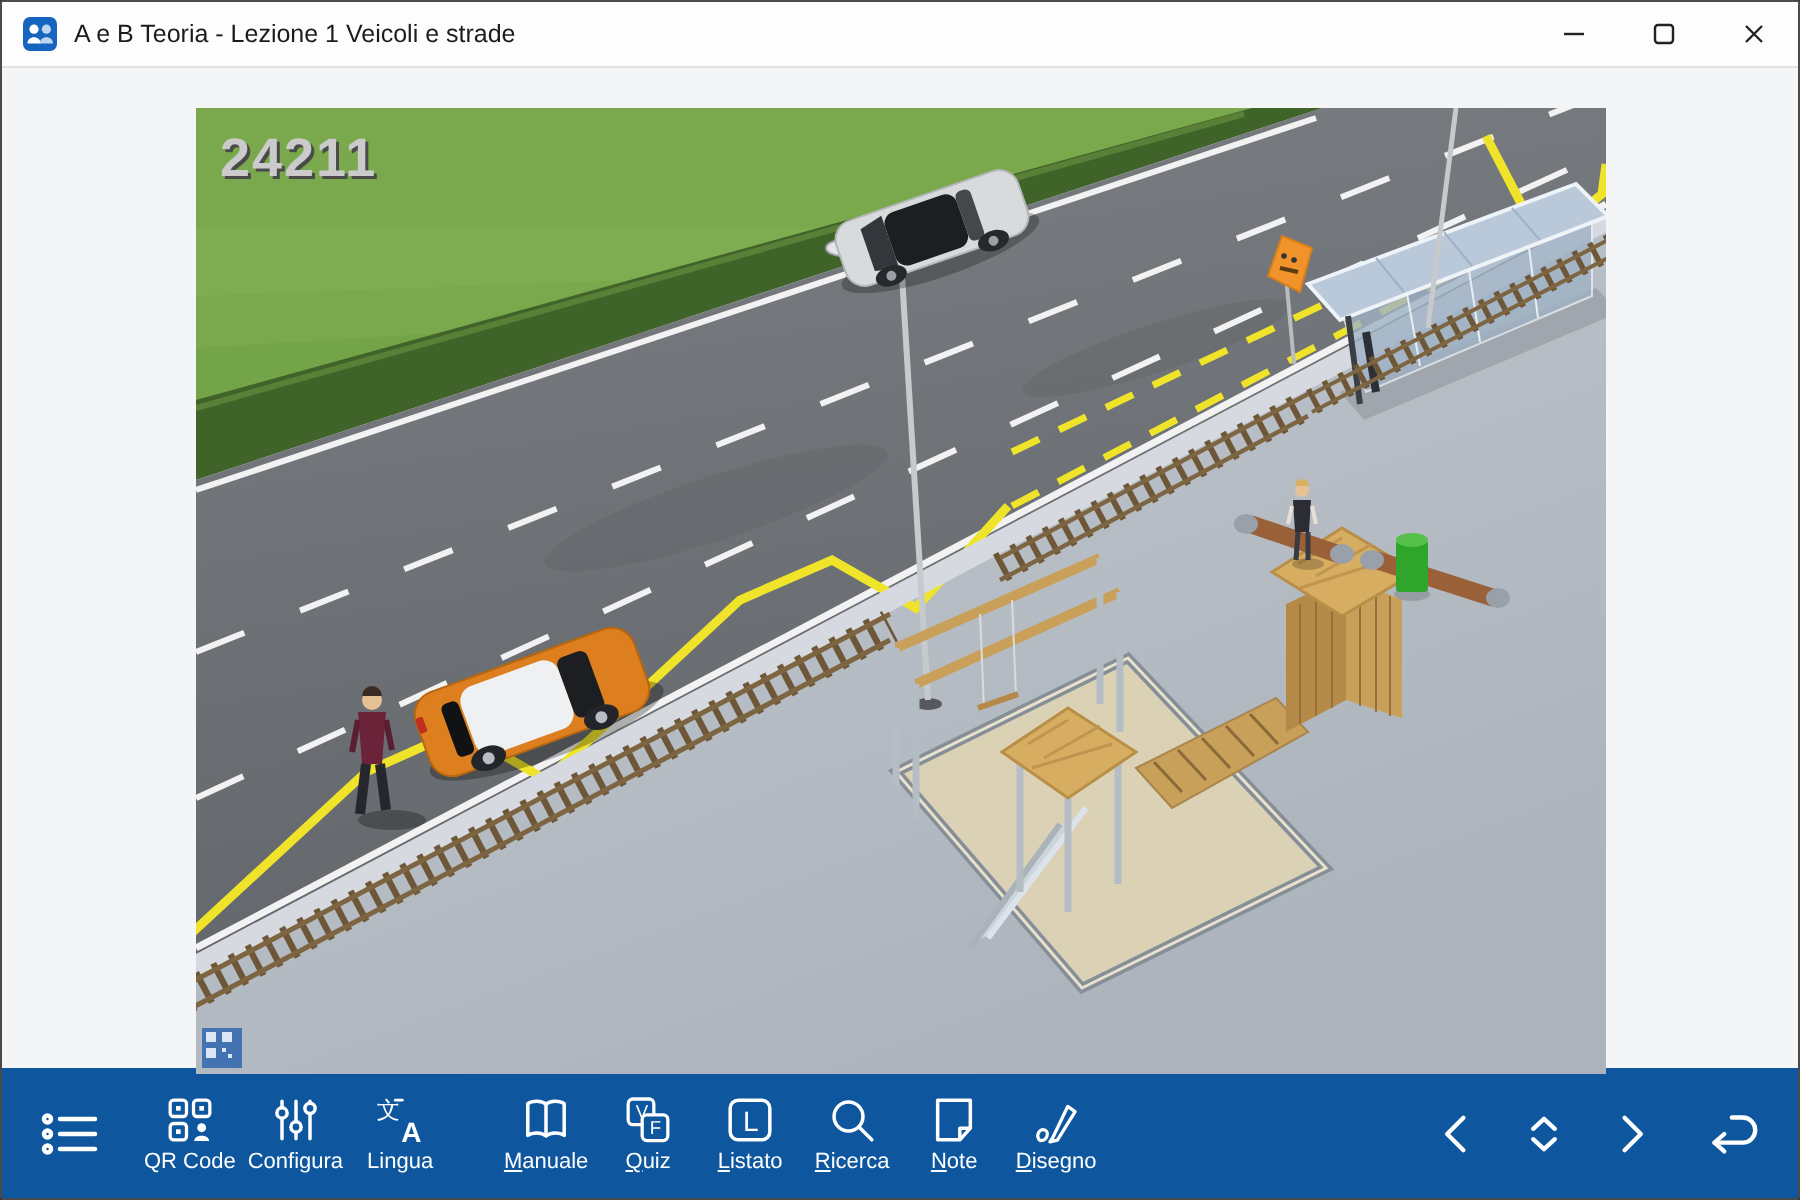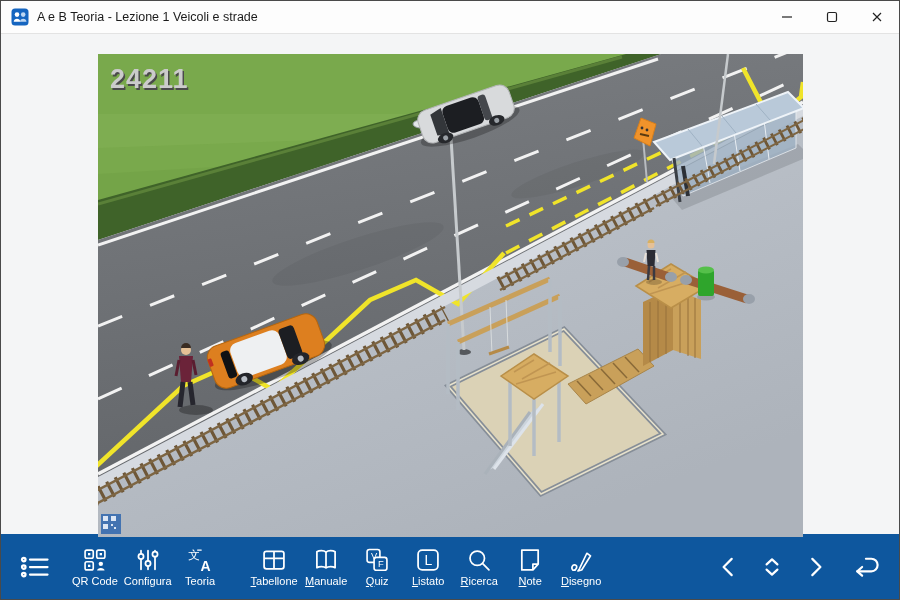--- a/index.html
+++ b/index.html
@@ -345,34 +345,25 @@
     </div>
 
     <div class="tb-item">
       <span style="display:flex">
         <svg width="28" height="28" viewBox="0 0 24 24">
           <text x="2" y="11" font-size="10" fill="#fff">文</text>
           <text x="12.5" y="21.5" font-size="12" font-weight="bold" fill="#fff">A</text>
           <path d="M10 3.5 h3" stroke="#fff" stroke-width="1.2" stroke-linecap="round" fill="none"></path>
         </svg>
       </span>
-      <span class="lbl">Teoria</span>
+      <span class="lbl">Lingua</span>
     </div>
 
     <div class="tb-spacer"></div>
 
-    <div class="tb-item">
-      <span style="display:flex">
-        <svg width="28" height="28" viewBox="0 0 24 24" fill="none" stroke="#fff" stroke-width="1.5" stroke-linejoin="round">
-          <rect x="3.5" y="4.5" width="17" height="15" rx="2"></rect>
-          <path d="M12 4.5 V19.5 M3.5 10.5 H20.5"></path>
-        </svg>
-      </span>
-      <span class="lbl"><u>T</u>abellone</span>
-    </div>
 
 
     <div class="tb-item">
       <span style="display:flex">
         <svg width="28" height="28" viewBox="0 0 24 24" fill="none" stroke="#fff" stroke-width="1.5" stroke-linejoin="round">
           <path d="M12 5.2 C10.2 3.6 6.2 3.6 4.2 5 V18.6 C6.2 17.2 10.2 17.2 12 18.8 C13.8 17.2 17.8 17.2 19.8 18.6 V5 C17.8 3.6 13.8 3.6 12 5.2 Z"></path>
           <path d="M12 5.2 V18.8"></path>
         </svg>
       </span>
       <span class="lbl"><u>M</u>anuale</span>

